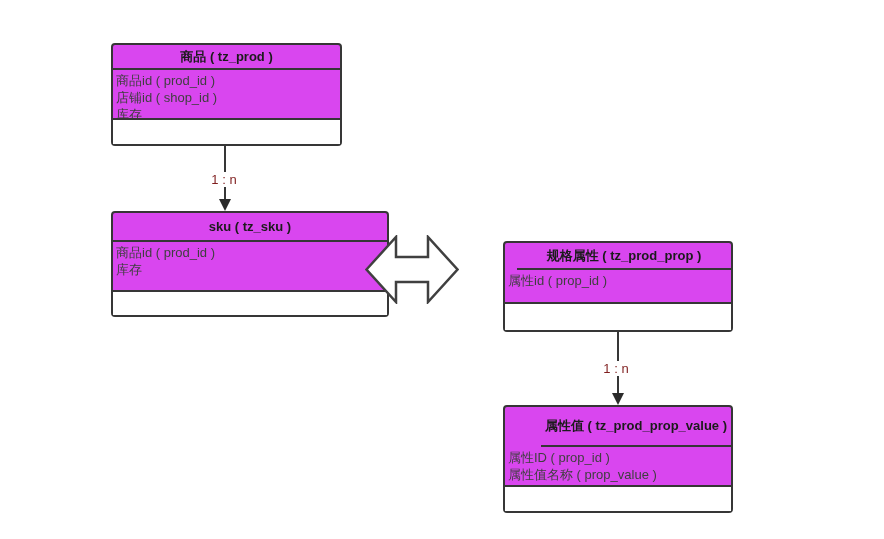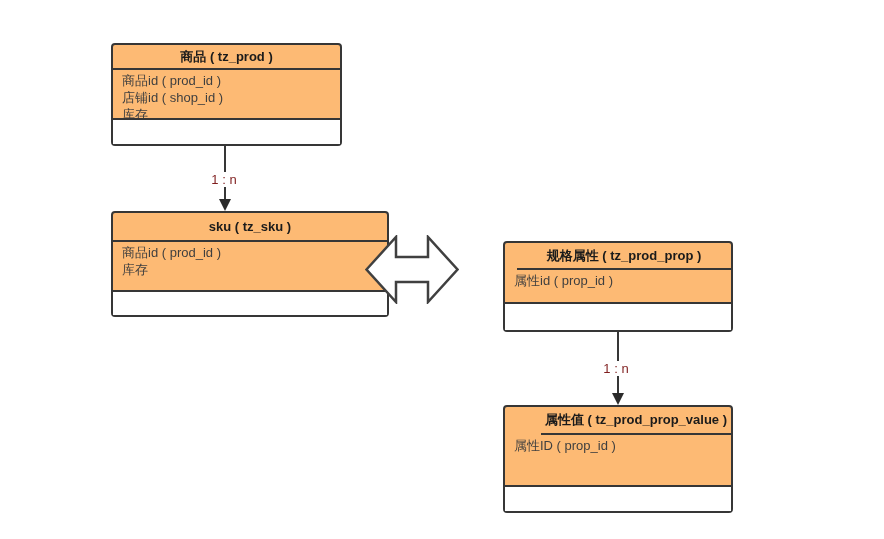--- a/index.html
+++ b/index.html
@@ -2,30 +2,30 @@
 <html><head>
 <meta charset="utf-8">
 <style>
   html,body { margin:0; padding:0; background:#ffffff; }
   .canvas {
     position:relative; width:884px; height:539px; background:#ffffff;
     font-family:"Liberation Sans","DejaVu Sans",sans-serif; overflow:hidden;
   }
   .etable {
     position:absolute; box-sizing:border-box;
-    border:2px solid #363636; border-radius:4px; background:#fdba74;
+    border:2px solid #363636; border-radius:4px; background:#d946ef;
     display:flex; flex-direction:column;
   }
   .t-header {
     box-sizing:border-box; border-bottom:2px solid #363636;
     display:flex; align-items:center; justify-content:center;
     font-size:13px; font-weight:bold; color:#1b1b1b; white-space:nowrap;
   }
   .t-body {
-    flex:1; padding:2px 4px 0 9px; font-size:13px; color:#3f3f3f;
+    flex:1; padding:2px 4px 0 3px; font-size:13px; color:#3f3f3f;
     line-height:17px; white-space:nowrap; overflow:hidden;
   }
   .t-field { height:17px; }
   .t-footer { box-sizing:border-box; border-top:2px solid #363636; background:#ffffff; }
   .vline { position:absolute; width:2px; background:#363636; }
   .arrowhead {
     position:absolute; width:0; height:0;
     border-left:6px solid transparent; border-right:6px solid transparent;
     border-top:12px solid #2b2b2b;
   }
@@ -73,20 +73,21 @@
       <div class="t-field">属性id ( prop_id )</div>
     </div>
     <div class="t-footer" style="height:28px;"></div>
   </div>
 
   <div class="vline" style="left:617px; top:332px; height:62px;"></div>
   <div class="arrowhead" style="left:612px; top:393px;"></div>
   <div class="card-label" style="left:594px; top:361px;">1 : n</div>
 
   <div class="etable" style="left:503px; top:405px; width:230px; height:108px;">
-    <div class="t-header" style="height:28px;margin-left:36px;">属性值 ( tz_prod_prop_value )</div>
+    <div class="t-header" style="height:40px;margin-left:36px;">属性值 ( tz_prod_prop_value )</div>
     <div class="t-body">
       <div class="t-field">属性ID ( prop_id )</div>
+      <div class="t-field">属性值名称 ( prop_value )</div>
     </div>
     <div class="t-footer" style="height:26px;"></div>
   </div>
 
 </div>
 
 </body></html>

